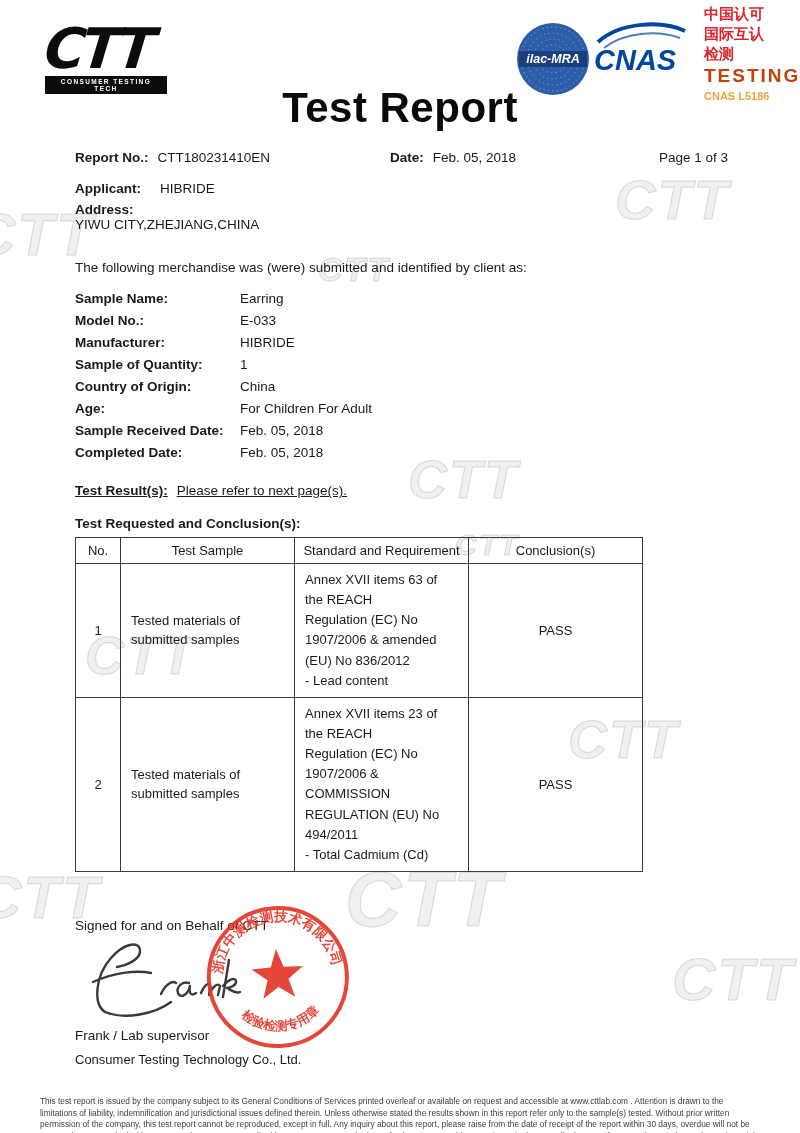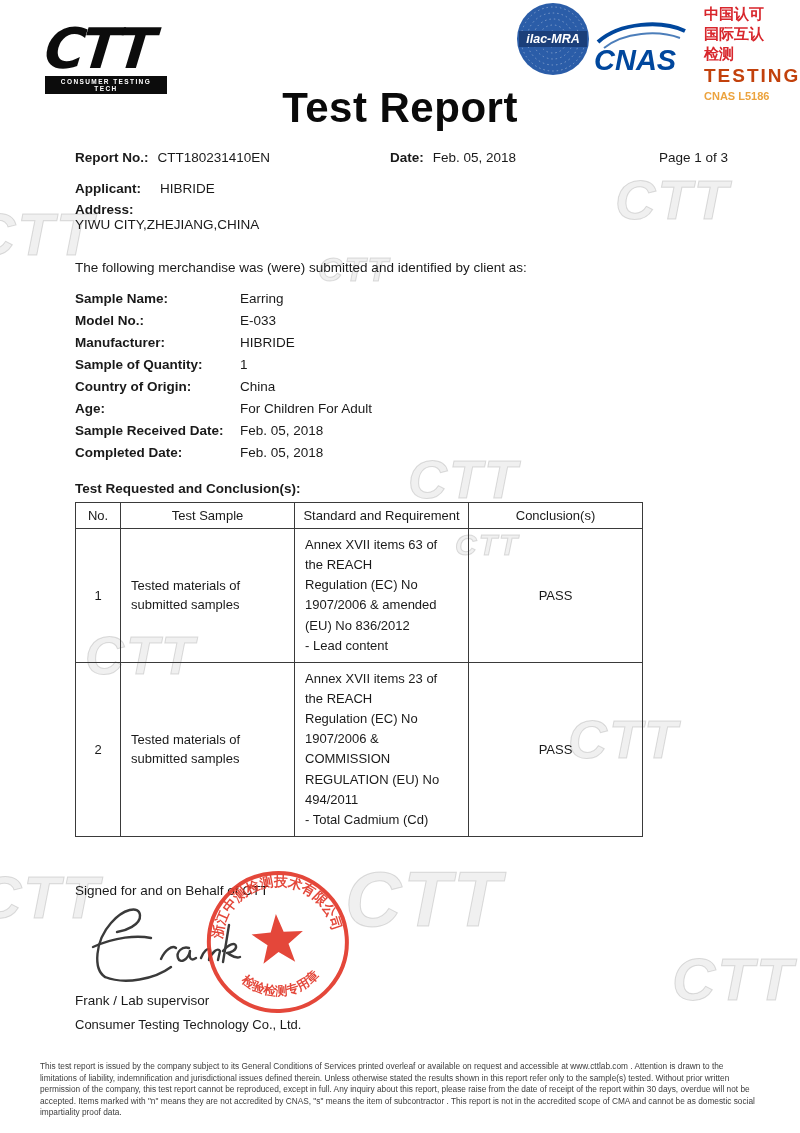--- a/index.html
+++ b/index.html
@@ -26,21 +26,21 @@
   }
   .ctt-bar {
     margin-top: 3px; background: #0c0c0c; color: #fff; font-size: 6.5px;
     font-weight: bold; letter-spacing: 1.4px; padding: 2px 3px; text-align: center; width: 122px;
   }
   .title {
     position: absolute; top: 84px; left: 180px; width: 440px; margin: 0; text-align: center;
     font-size: 42px; font-weight: bold; letter-spacing: 0.5px; color: #0a0a0a;
     font-family: Liberation Sans, sans-serif;
   }
-  .ilac { position: absolute; left: 514px; top: 0; }
+  .ilac { position: absolute; left: 514px; top: 20px; }
   .cnas { position: absolute; left: 592px; top: 18px; }
   .accred { position: absolute; left: 704px; top: 4px; }
   .acc-cn { color: #d8262c; font-weight: bold; font-size: 15px; line-height: 1.32; }
   .acc-testing { color: #c2410c; font-weight: bold; font-size: 19px; letter-spacing: 2px; margin-top: 2px; }
   .acc-cnas { color: #eca33e; font-weight: bold; font-size: 11px; margin-top: 3px; }
   
   .meta-row { display: flex; align-items: baseline; margin: 10px 72px 0 75px; font-size: 13.5px; }
   .meta-report { width: 315px; }
   .meta-date { width: 255px; }
   .meta-page { margin-left: auto; }
@@ -182,20 +182,23 @@
       <div class="field-row">
         <span class="field-label">Sample Received Date:</span>
           <span>Feb. 05, 2018</span>
       </div>
       <div class="field-row">
         <span class="field-label">Completed Date:</span>
           <span>Feb. 05, 2018</span>
       </div>
     </div>
 
+    <div class="result-line">
+      <span class="underline"><span class="lbl">Test Result(s):</span><span>Please refer to next page(s).</span></span>
+    </div>
 
     <div class="tbl-heading">Test Requested and Conclusion(s):</div>
 
     <table class="report">
       <tbody>
         <tr>
           <td class="h no">No.</td>
           <td class="h">Test Sample</td>
           <td class="h">Standard and Requirement</td>
           <td class="h">Conclusion(s)</td>

